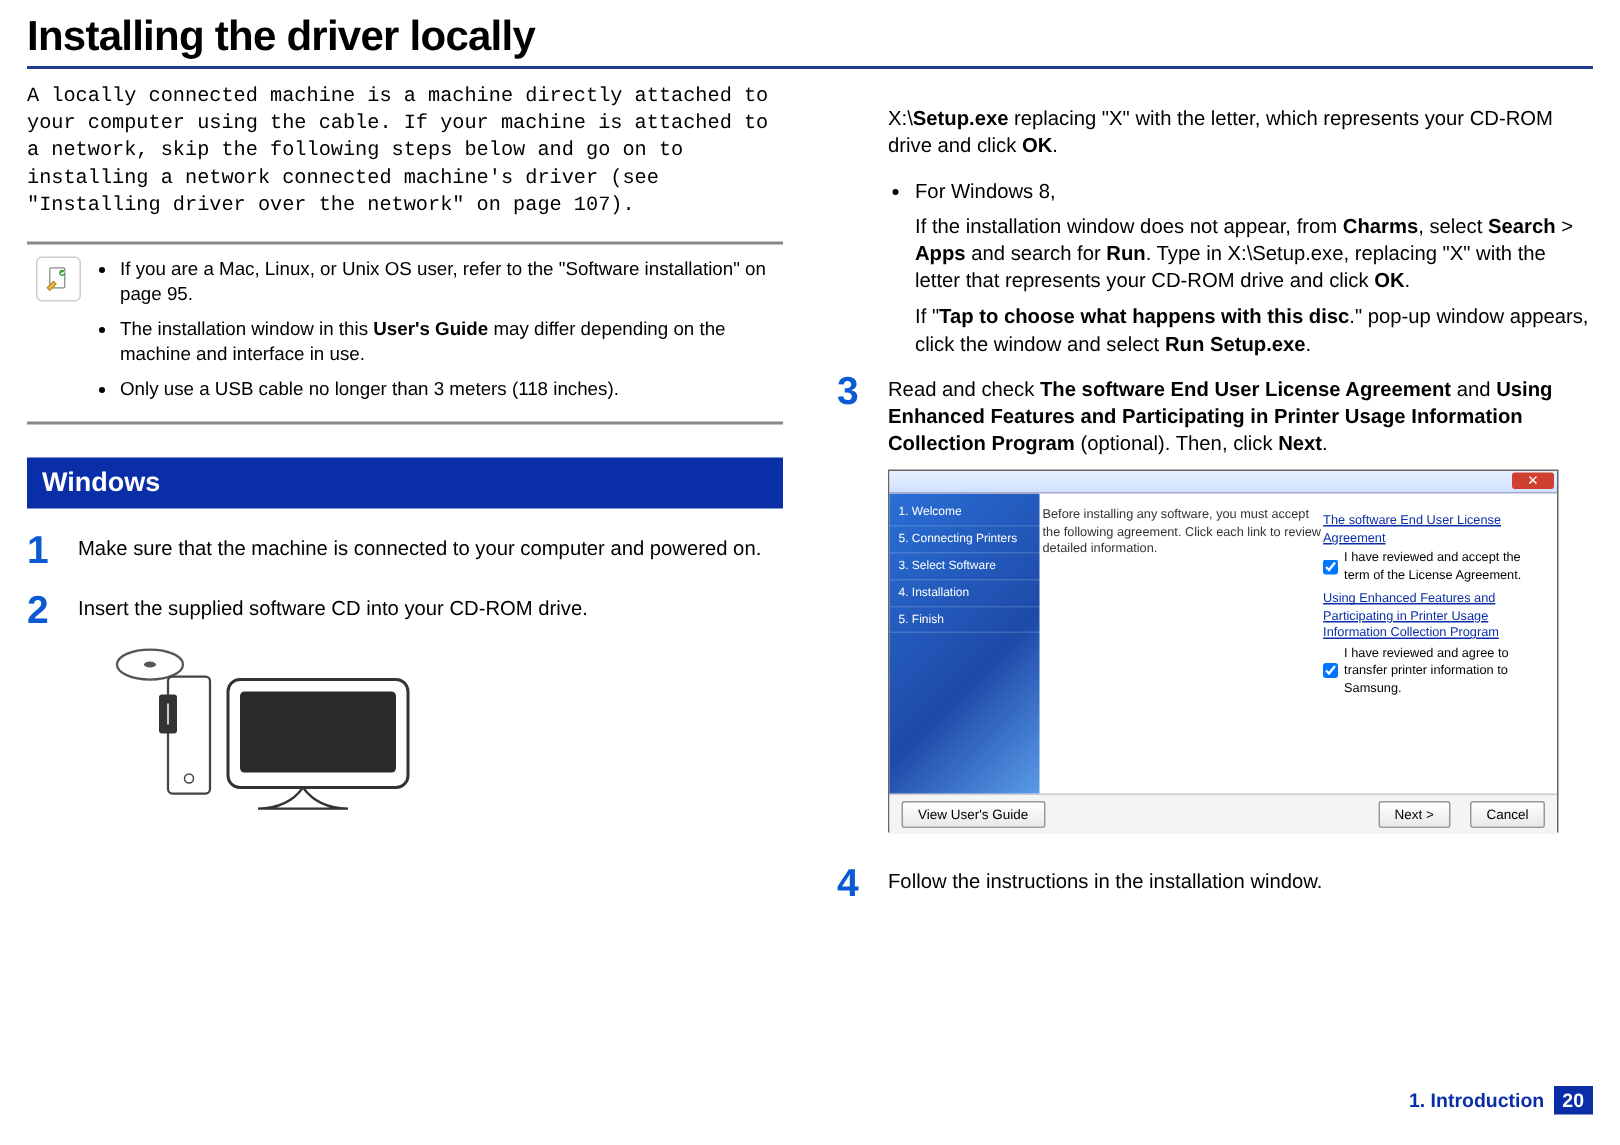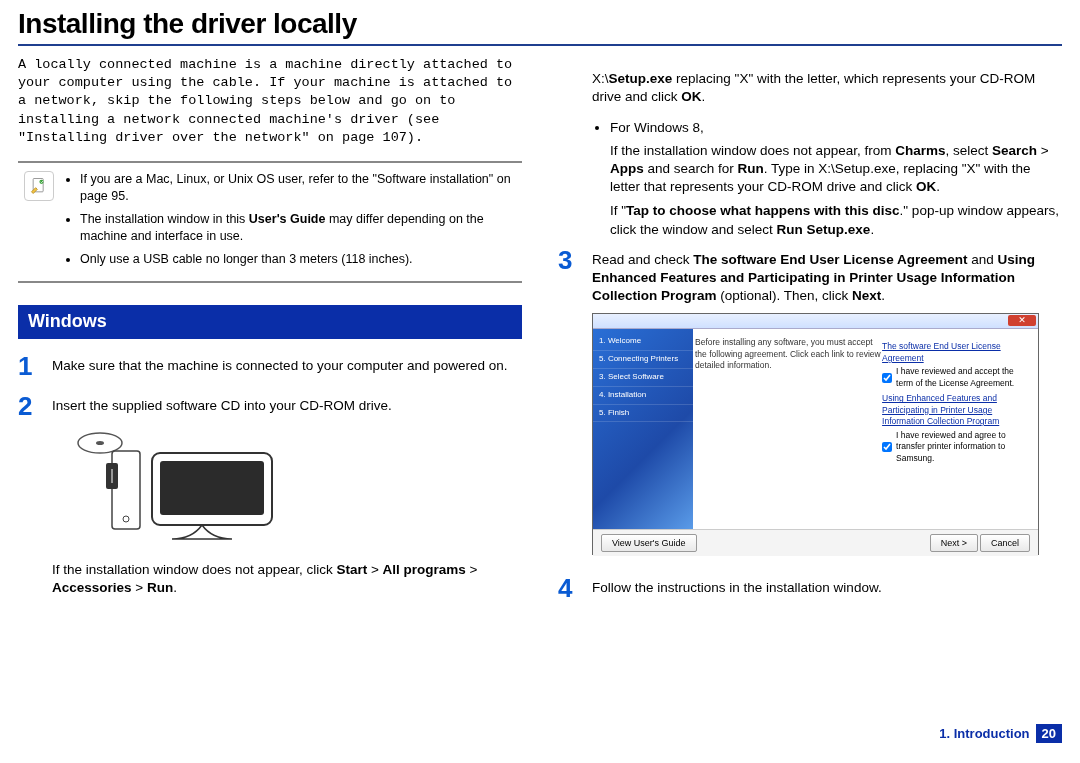--- a/index.html
+++ b/index.html
@@ -183,21 +183,21 @@
     gap:4px;
     align-items:center;
   }
   .iw-check input { width:10px; height:10px; margin:0;}
   .iw-footer {
     height: 26px;
     border-top: 1px solid #ccc;
     display:flex;
     align-items:center;
     padding: 0 8px;
-    gap:2px;
+    gap:13px;
     background:#f4f4f4;
   }
   .iw-btn {
     border:1px solid #999;
     background: linear-gradient(#fff,#e8e8e8);
     padding: 2px 10px;
     font-size: 9px;
     border-radius:2px;
   }
   .iw-footer .spacer { flex:1; }
@@ -274,23 +274,20 @@
               <rect x="50" y="28" width="28" height="78" rx="3" fill="#fff" stroke="#444" stroke-width="1.5"></rect>
               <rect x="44" y="40" width="12" height="26" rx="2" fill="#333"></rect>
               <line x1="50" y1="46" x2="50" y2="60" stroke="#fff"></line>
               <circle cx="64" cy="96" r="3" fill="none" stroke="#444"></circle>
 
               <rect x="90" y="30" width="120" height="72" rx="8" fill="#fff" stroke="#333" stroke-width="2"></rect>
               <rect x="98" y="38" width="104" height="54" rx="3" fill="#2b2b2b"></rect>
               <path d="M140 102 q10 14 30 14 h-60 q20 0 30 -14" fill="#fff" stroke="#333" stroke-width="1.5"></path>
             </svg>
           </div>
-          <p>
-            <span>If the installation window does not appear, click </span><b>Start</b><span> &gt; </span><b>All programs</b><span> &gt; </span><b>Accessories</b><span> &gt; </span><b>Run</b><span>.</span>
-          </p>
         </div>
       </div>
     </div>
 
     <div class="col">
       <div style="padding-left:34px;">
         <p>
           <span>X:\</span><b>Setup.exe</b><span> replacing "X" with the letter, which represents your CD-ROM drive and click </span><b>OK</b><span>.</span>
         </p>
         <ul class="bullet-list">

